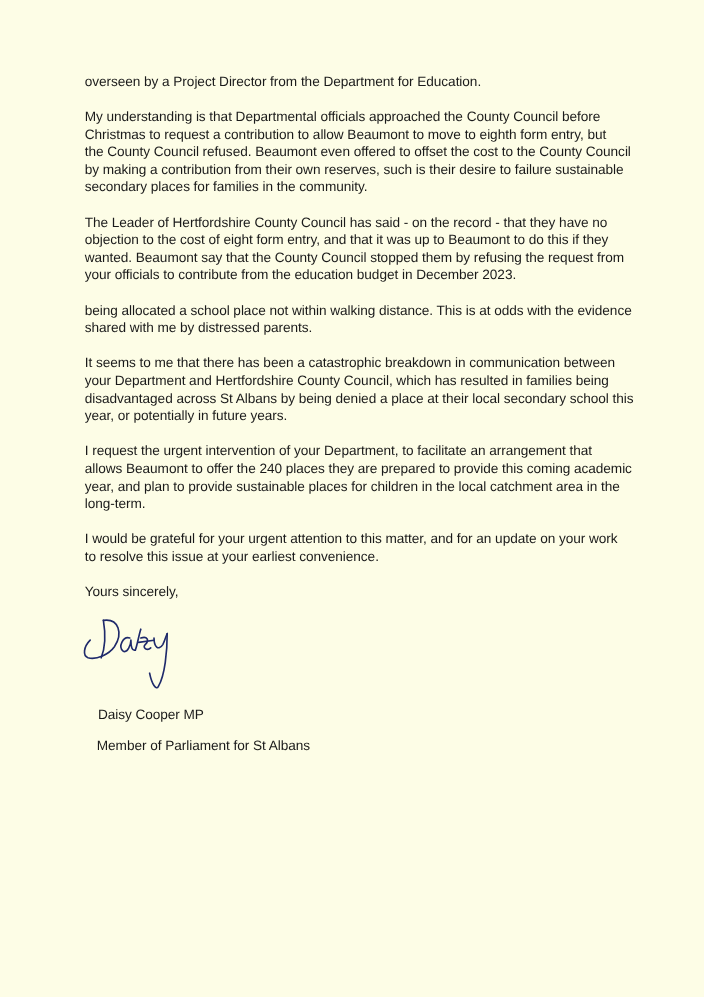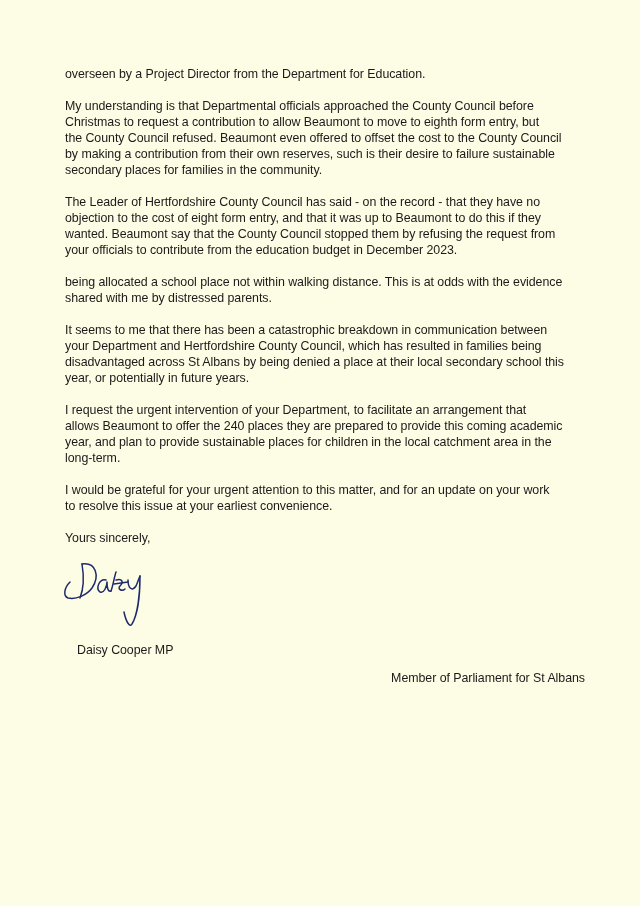--- a/index.html
+++ b/index.html
@@ -10,21 +10,21 @@
       width: 640px;
       height: 906px;
       background: #fdfde6;
       position: relative;
       overflow: hidden;
       font-family: "Liberation Sans", sans-serif;
       color: #1a1a1a;
     }
     .page {
       position: absolute;
-      left: 65px;
+      left: 77px;
       top: 66px;
       width: 520px;
       font-size: 12.4px;
       line-height: 16px;
       letter-spacing: -0.05px;
     }
     .para {
       margin: 0 0 16px 0;
     }
     .line {
@@ -38,22 +38,21 @@
       display: block;
       width: 100px;
       height: 72px;
       margin: 12px 0 0 -3px;
     }
     .signer-name {
       font-weight: normal;
       margin: 12px;
     }
     .signer-title {
-      margin: 0;
-      text-align: right;
+      margin: 11px;
     }
   </style>
 </head>
 <body>
 
 <div class="page">
 
   <div id="paragraphs">
       <p class="para">
         <span class="line">overseen by a Project Director from the Department for Education.</span>

